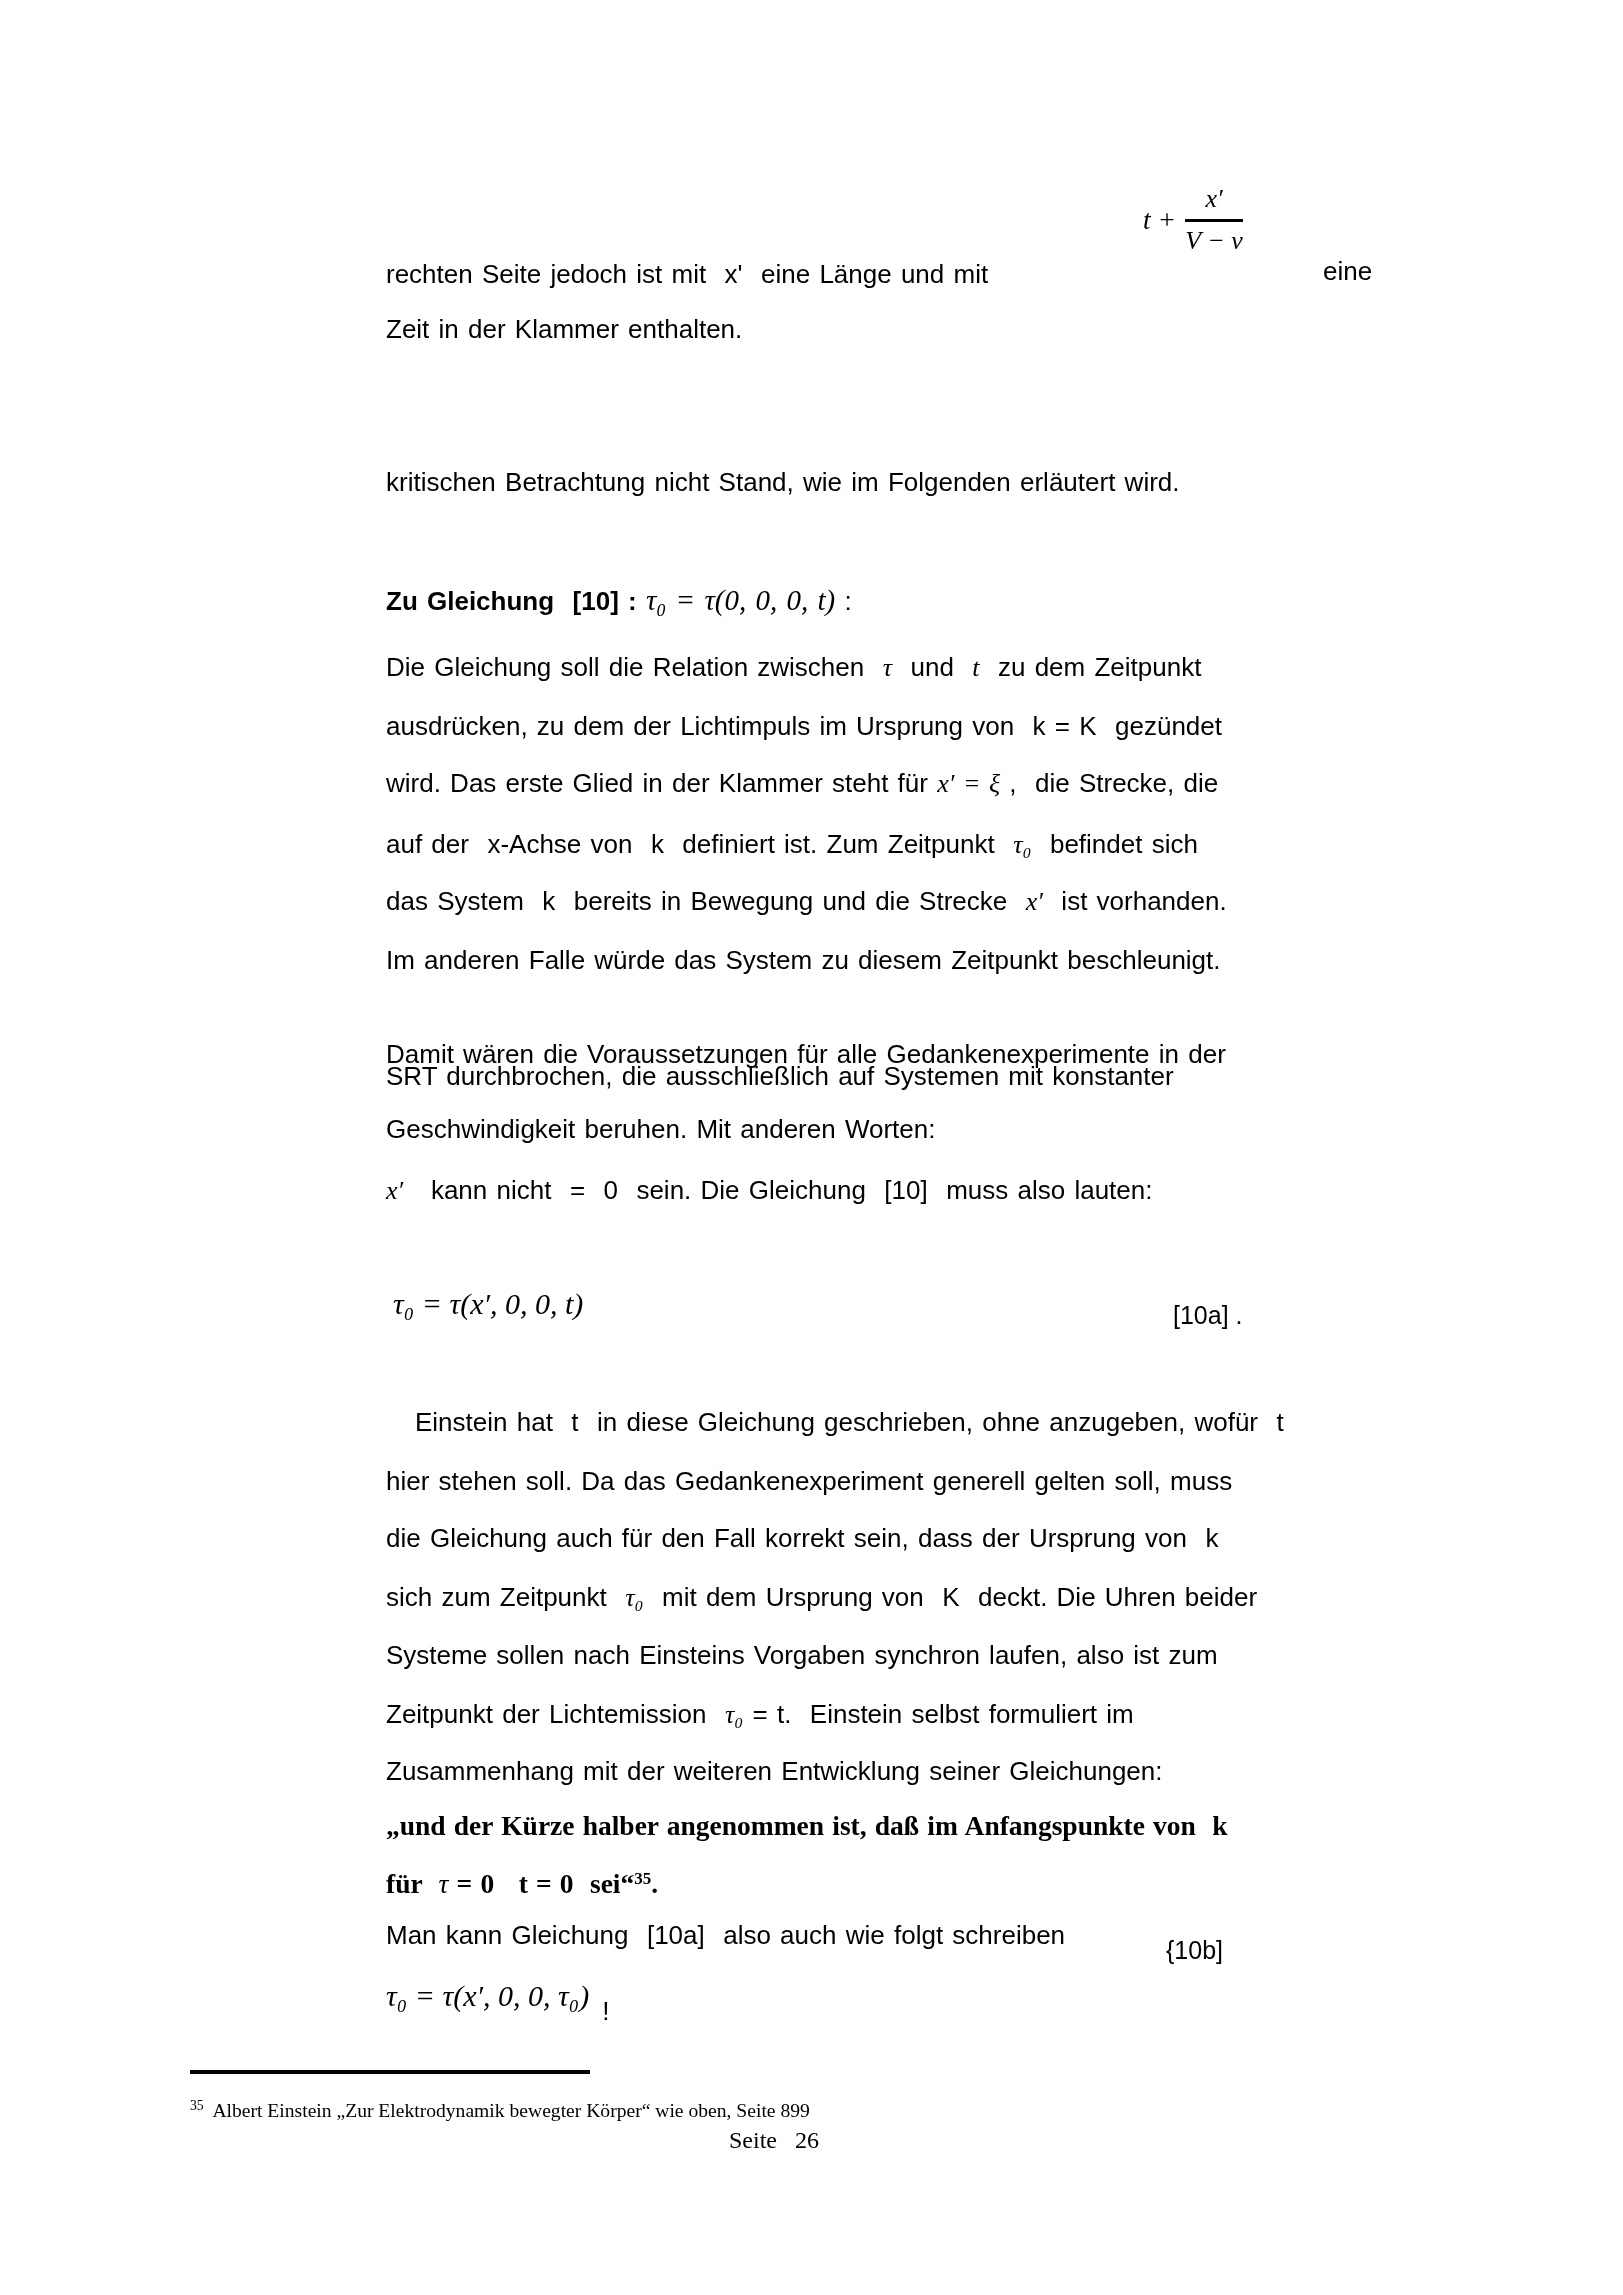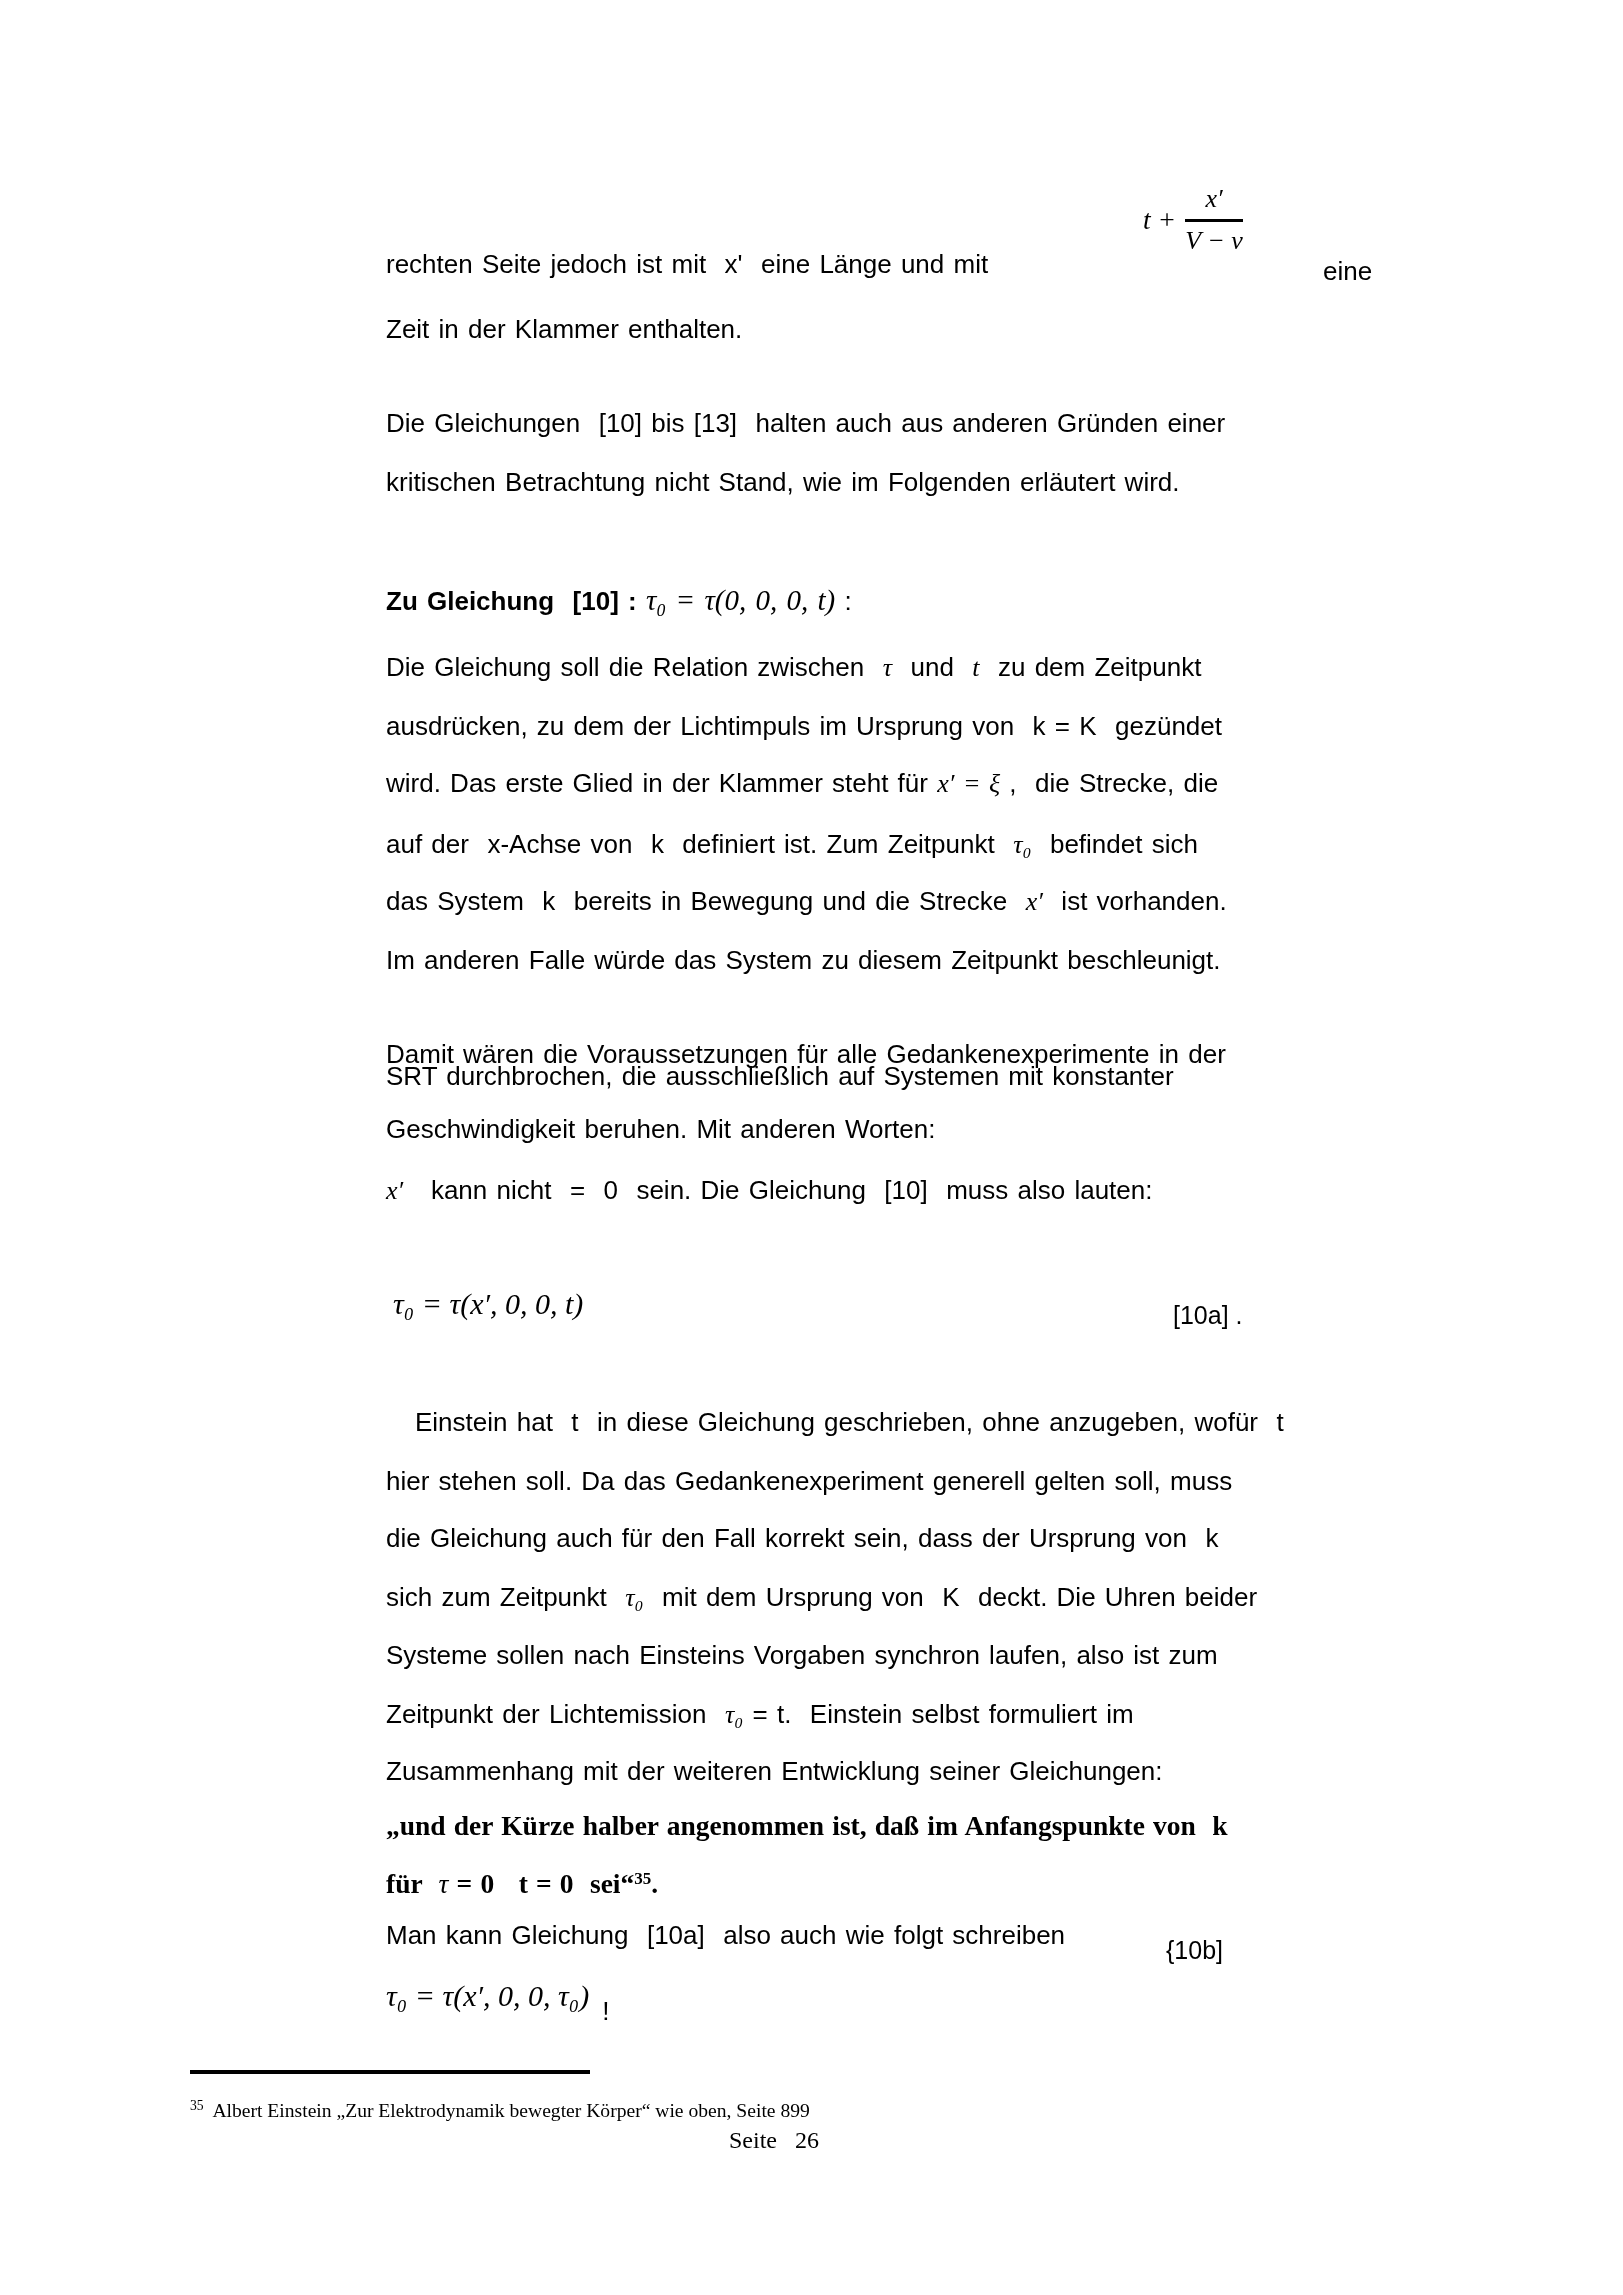--- a/index.html
+++ b/index.html
@@ -30,32 +30,31 @@
   .den{display:block;padding-top:3.9px;}
   .bang{display:inline-block;font-style:normal;font-family:"Liberation Sans",sans-serif;
       font-size:26px;transform:translateY(14.4px);margin-left:13px;}
   .hformula{font-size:29px;}
 </style>
 </head>
 <body>
 
 <div class="page">
 
-  <div class="ln" style="left:386px;top:248px;"><span>rechten Seite jedoch ist mit  x'  eine Länge und mit</span></div>
+  <div class="ln" style="left:386px;top:258px;"><span>rechten Seite jedoch ist mit  x'  eine Länge und mit</span></div>
   <div class="fracwrap">
     <span class="fracpre">t +</span>
     <span class="frac">
       <span class="num">x′</span>
       <span class="den">V − v</span>
     </span>
   </div>
   <div class="ln" style="left:1323px;top:255px;"><span>eine</span></div>
   <div class="ln" style="left:386px;top:313px;">Zeit in der Klammer enthalten.</div>
 
-  <div class="ln" style="left:386px;top:407px;">Die Gleichungen  [10] bis [13]  halten auch aus anderen Gründen einer</div>
   <div class="ln" style="left:386px;top:466px;">kritischen Betrachtung nicht Stand, wie im Folgenden erläutert wird.</div>
 
   <div class="ln" style="left:386px;top:584px;"><span class="bold-sans">Zu Gleichung  [10] : </span><span class="m hformula">τ₀ = τ(0, 0, 0, t)</span><span> :</span></div>
 
   <div class="ln" style="left:386px;top:651px;"><span>Die Gleichung soll die Relation zwischen  </span><span class="m">τ</span><span>  und  </span><span class="m">t</span><span>  zu dem Zeitpunkt</span></div>
   <div class="ln" style="left:386px;top:710px;">ausdrücken, zu dem der Lichtimpuls im Ursprung von  k = K  gezündet</div>
   <div class="ln" style="left:386px;top:767px;"><span>wird. Das erste Glied in der Klammer steht für </span><span class="m">x′ = ξ</span><span> ,  die Strecke, die</span></div>
   <div class="ln" style="left:386px;top:828px;"><span>auf der  x-Achse von  k  definiert ist. Zum Zeitpunkt  </span><span class="m">τ₀</span><span>  befindet sich</span></div>
   <div class="ln" style="left:386px;top:885px;"><span>das System  k  bereits in Bewegung und die Strecke  </span><span class="m">x′</span><span>  ist vorhanden.</span></div>
   <div class="ln" style="left:386px;top:944px;">Im anderen Falle würde das System zu diesem Zeitpunkt beschleunigt.</div>

